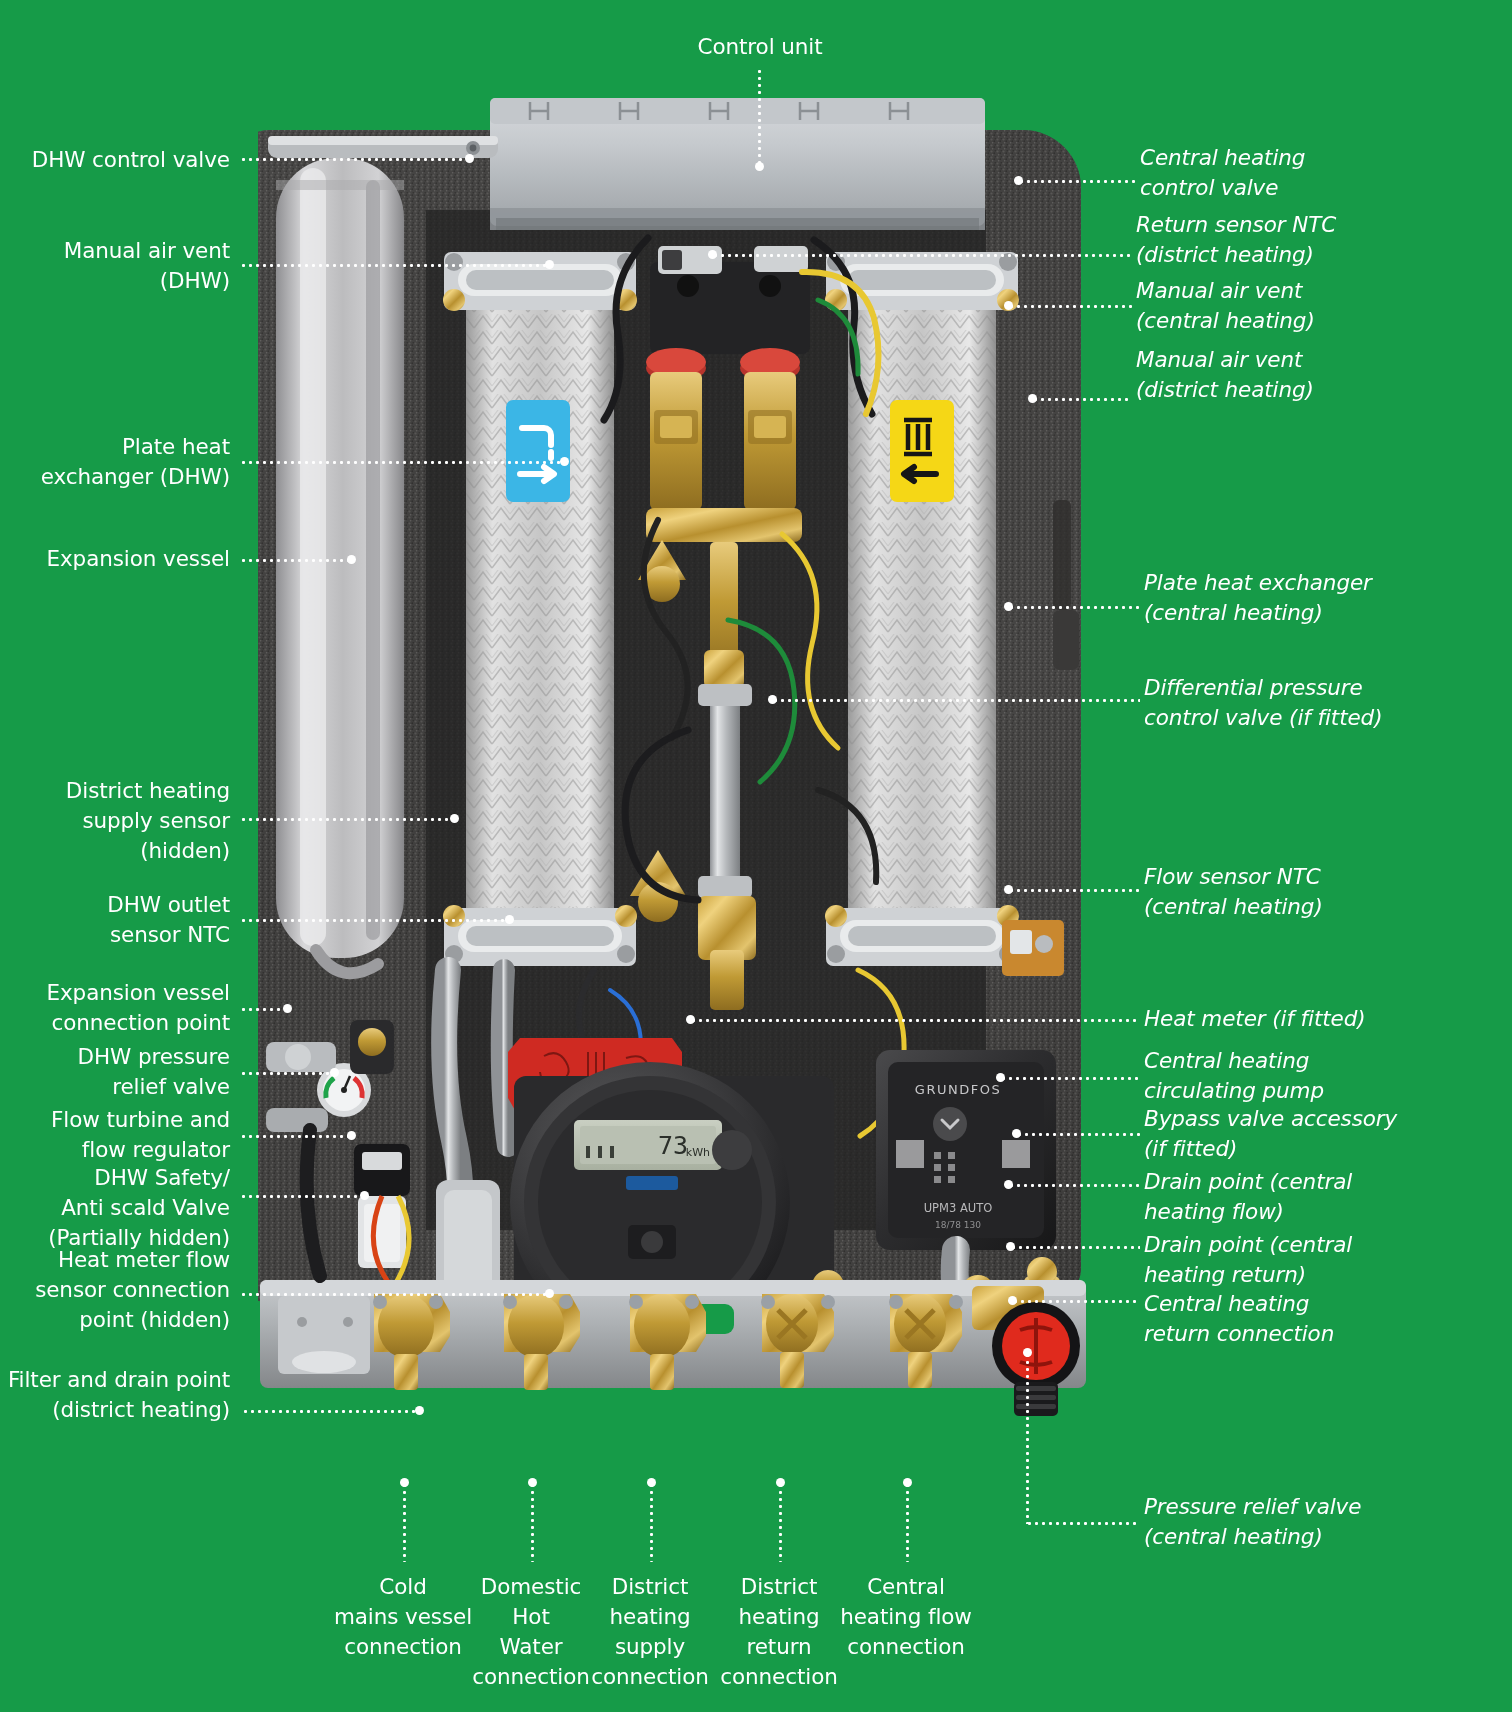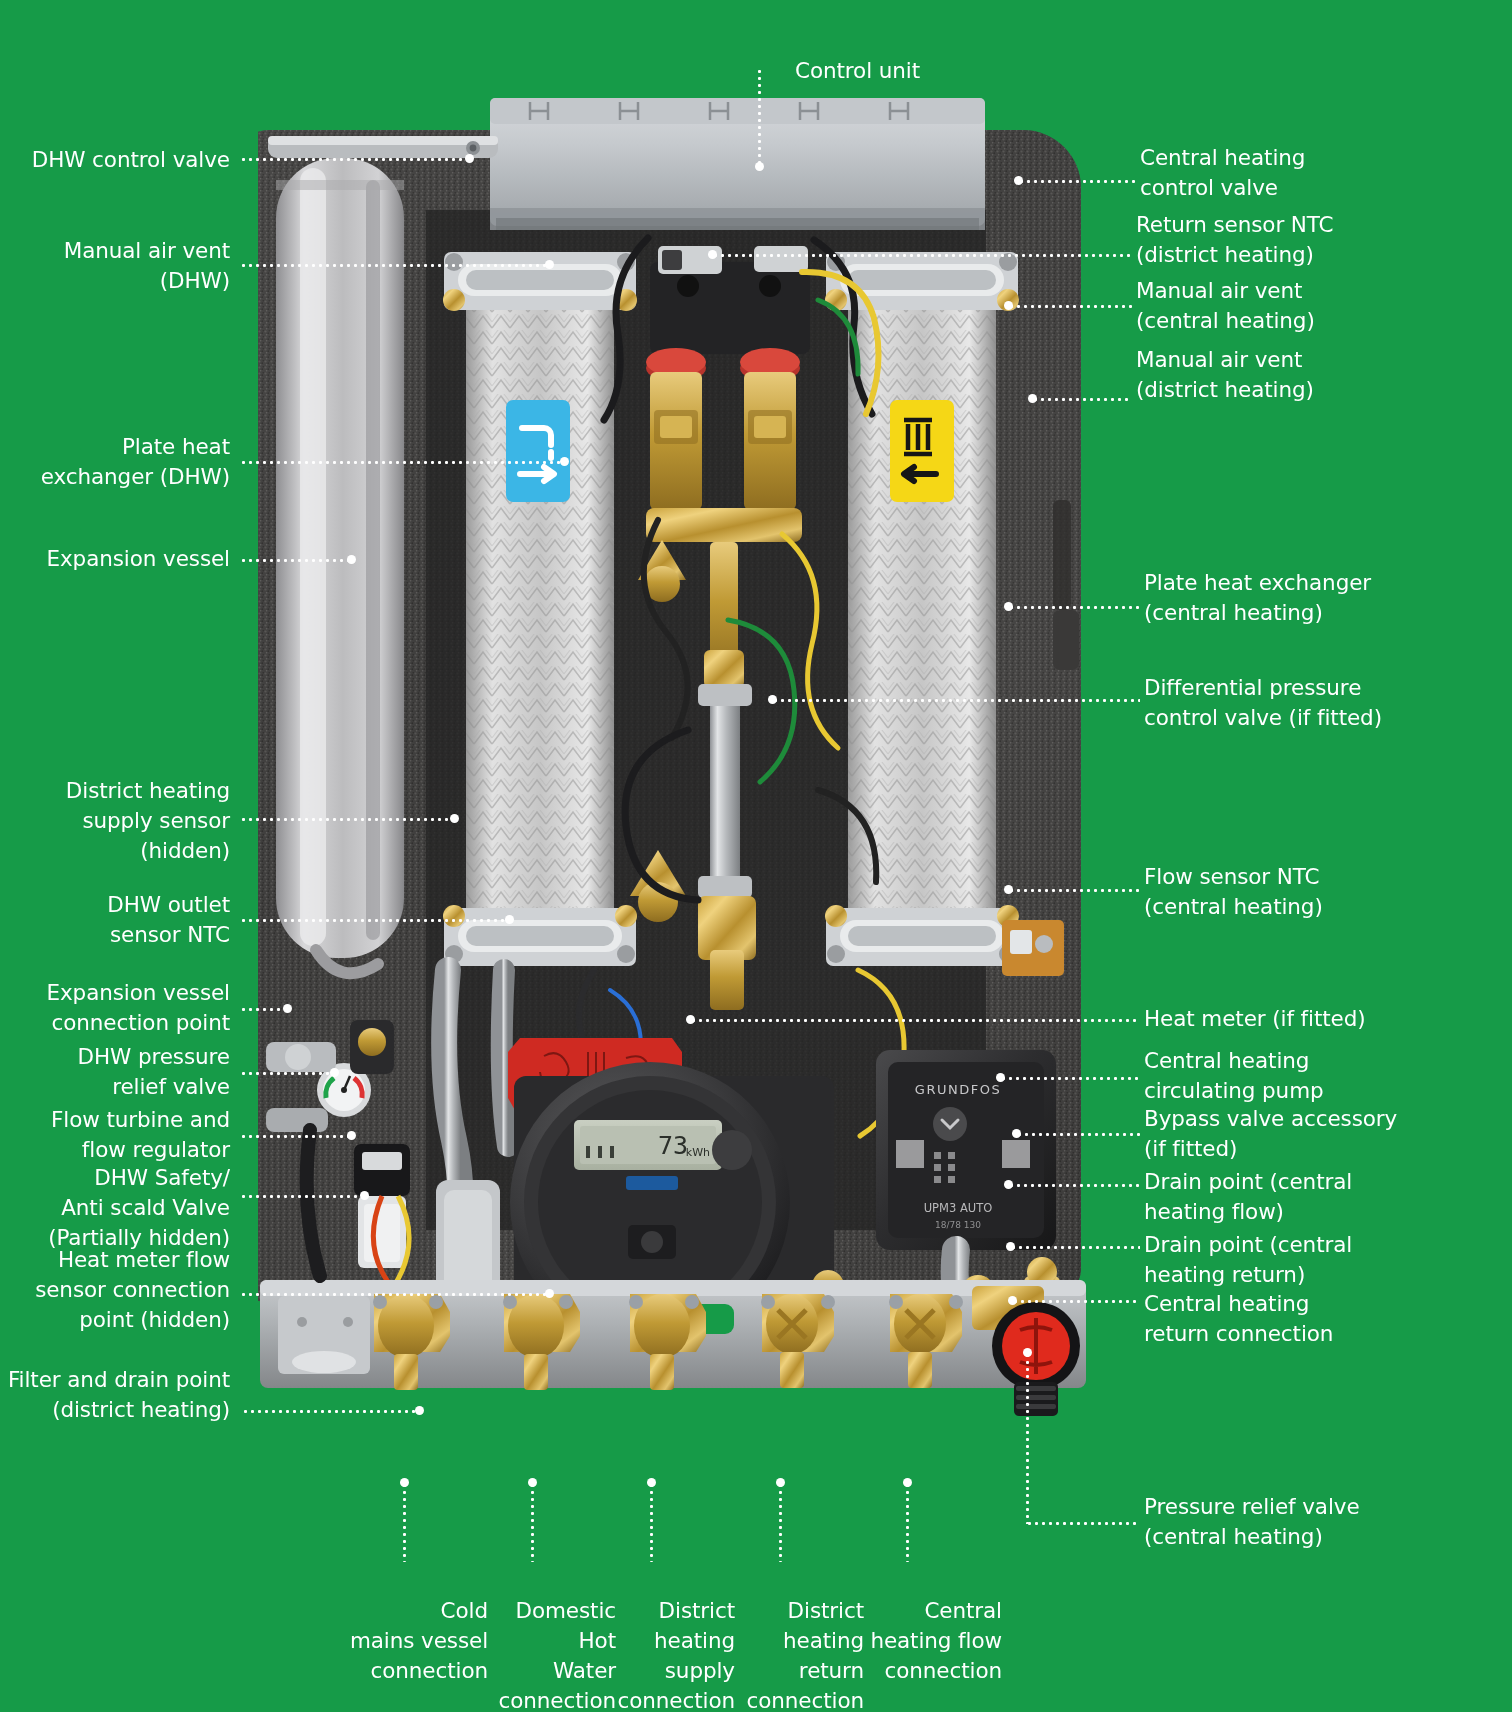--- a/index.html
+++ b/index.html
@@ -16,22 +16,22 @@
   .lbl {
     position:absolute;
     color:#ffffff;
     font-size:21.5px;
     line-height:30px;
     font-family:"DejaVu Sans", sans-serif;
     white-space:pre-line;
     letter-spacing:-0.1px;
   }
   .lbl.r  { text-align:right; }
-  .lbl.l  { text-align:left; }
-  .lbl.c  { text-align:right;margin-top:24px; }
+  .lbl.l  { text-align:left;font-style:italic; }
+  .lbl.c  { text-align:center; }
 
   
   .leader {
     position:absolute;
     background-image:radial-gradient(circle, #ffffff 1.35px, rgba(255,255,255,0) 1.6px);
     background-size:7px 7px;
     background-position:0 50%;
     background-repeat:repeat-x;
     height:3px;
     pointer-events:none;

